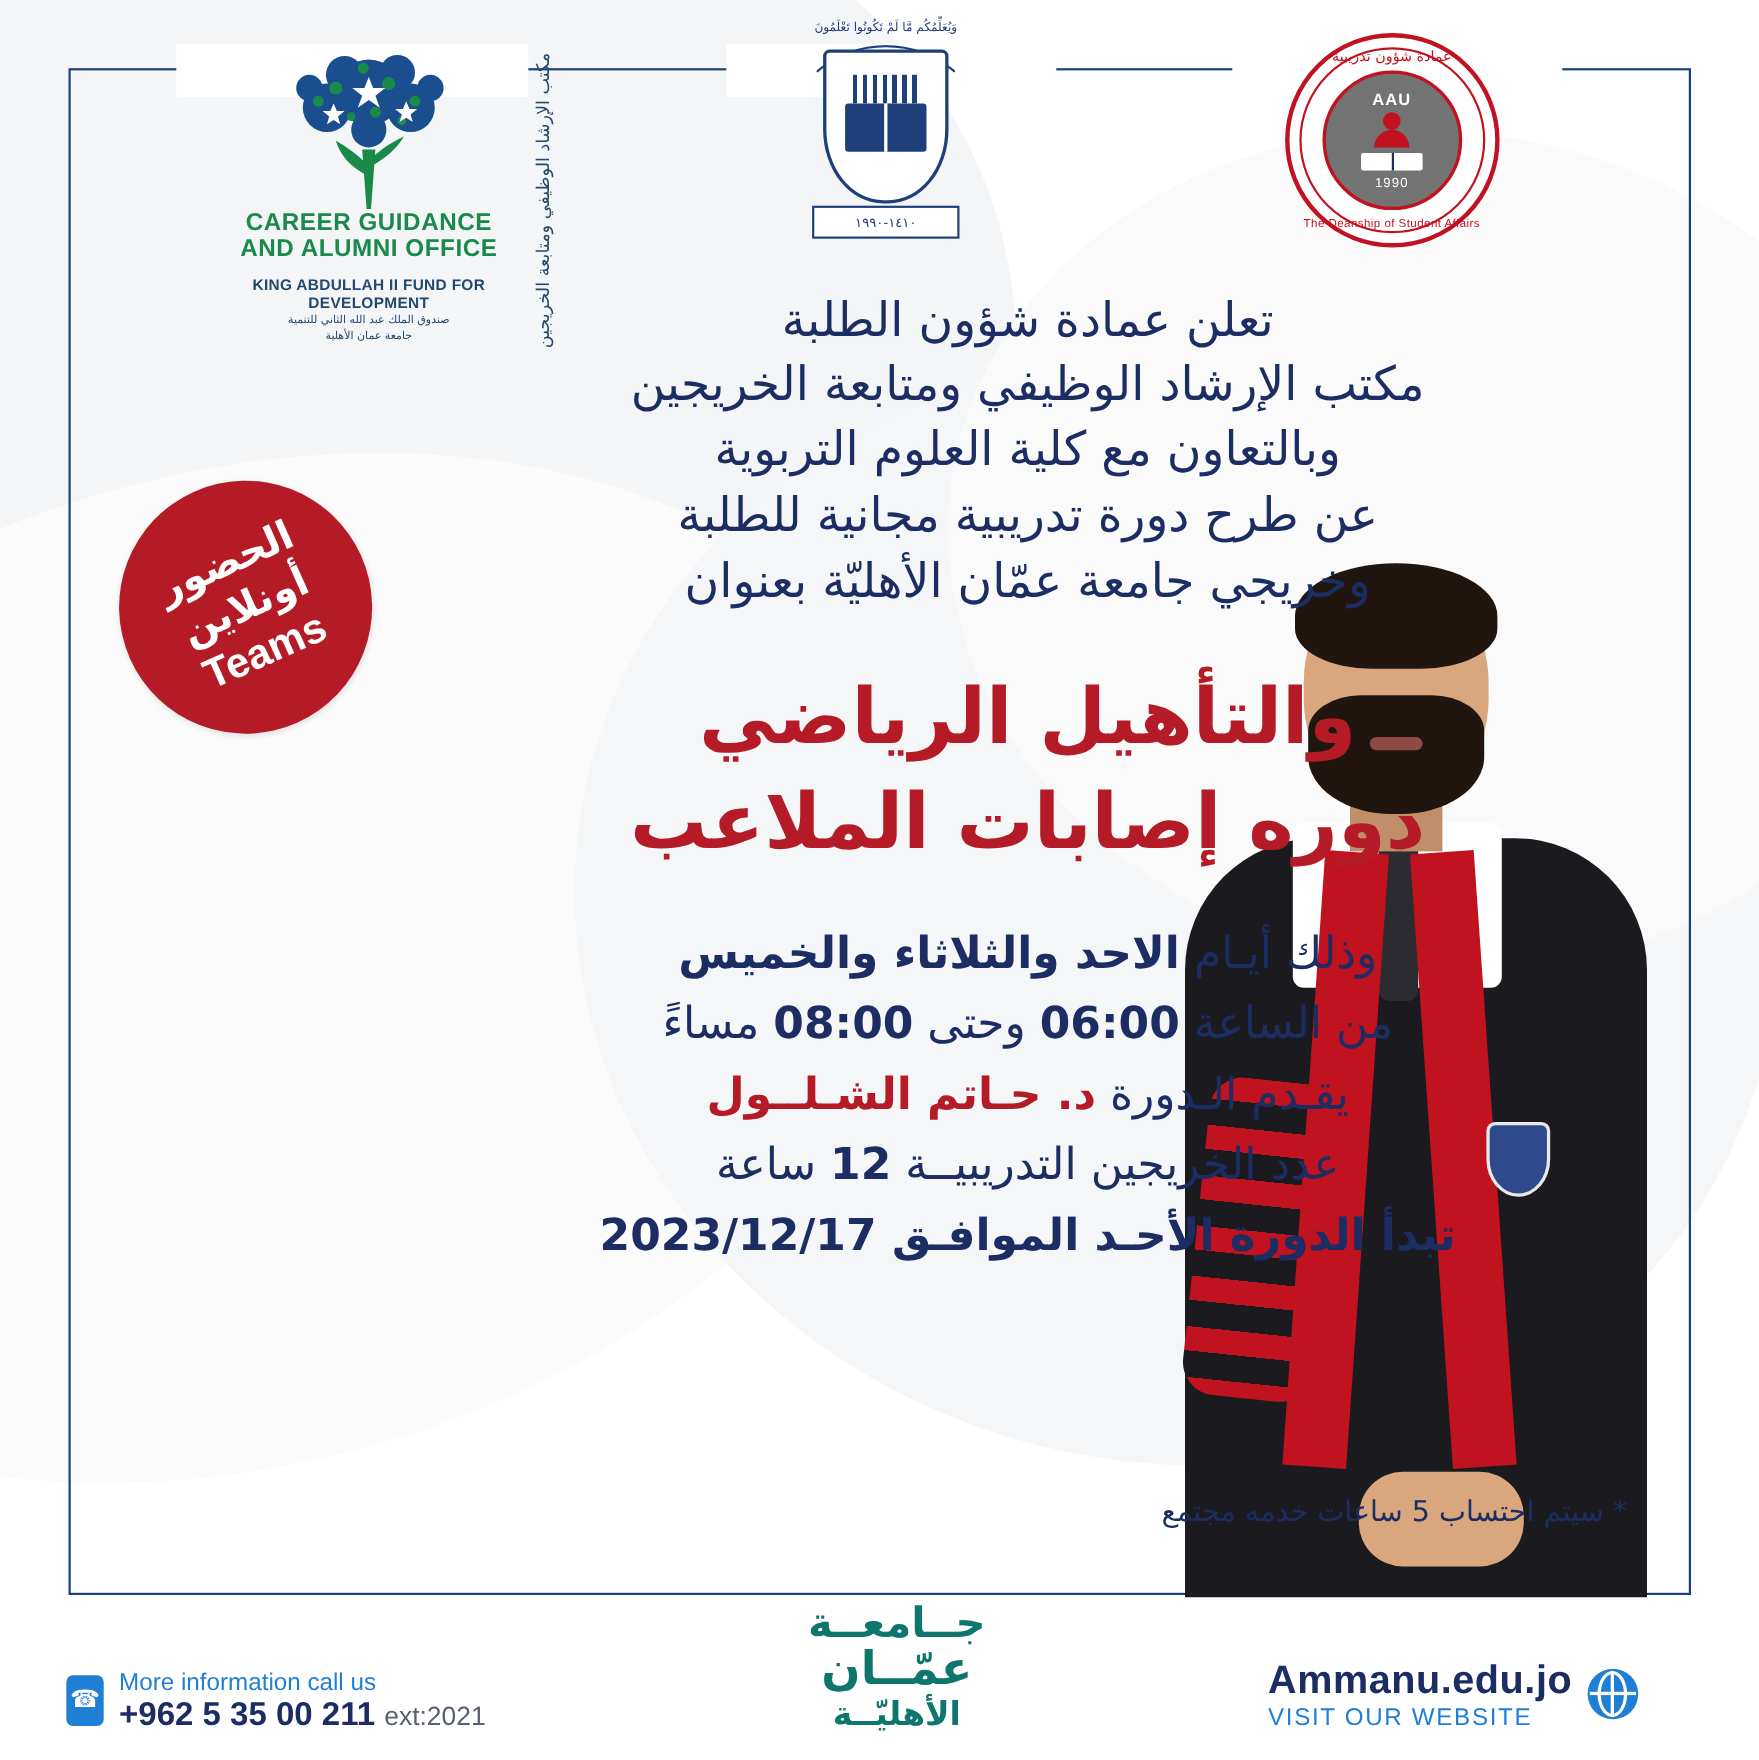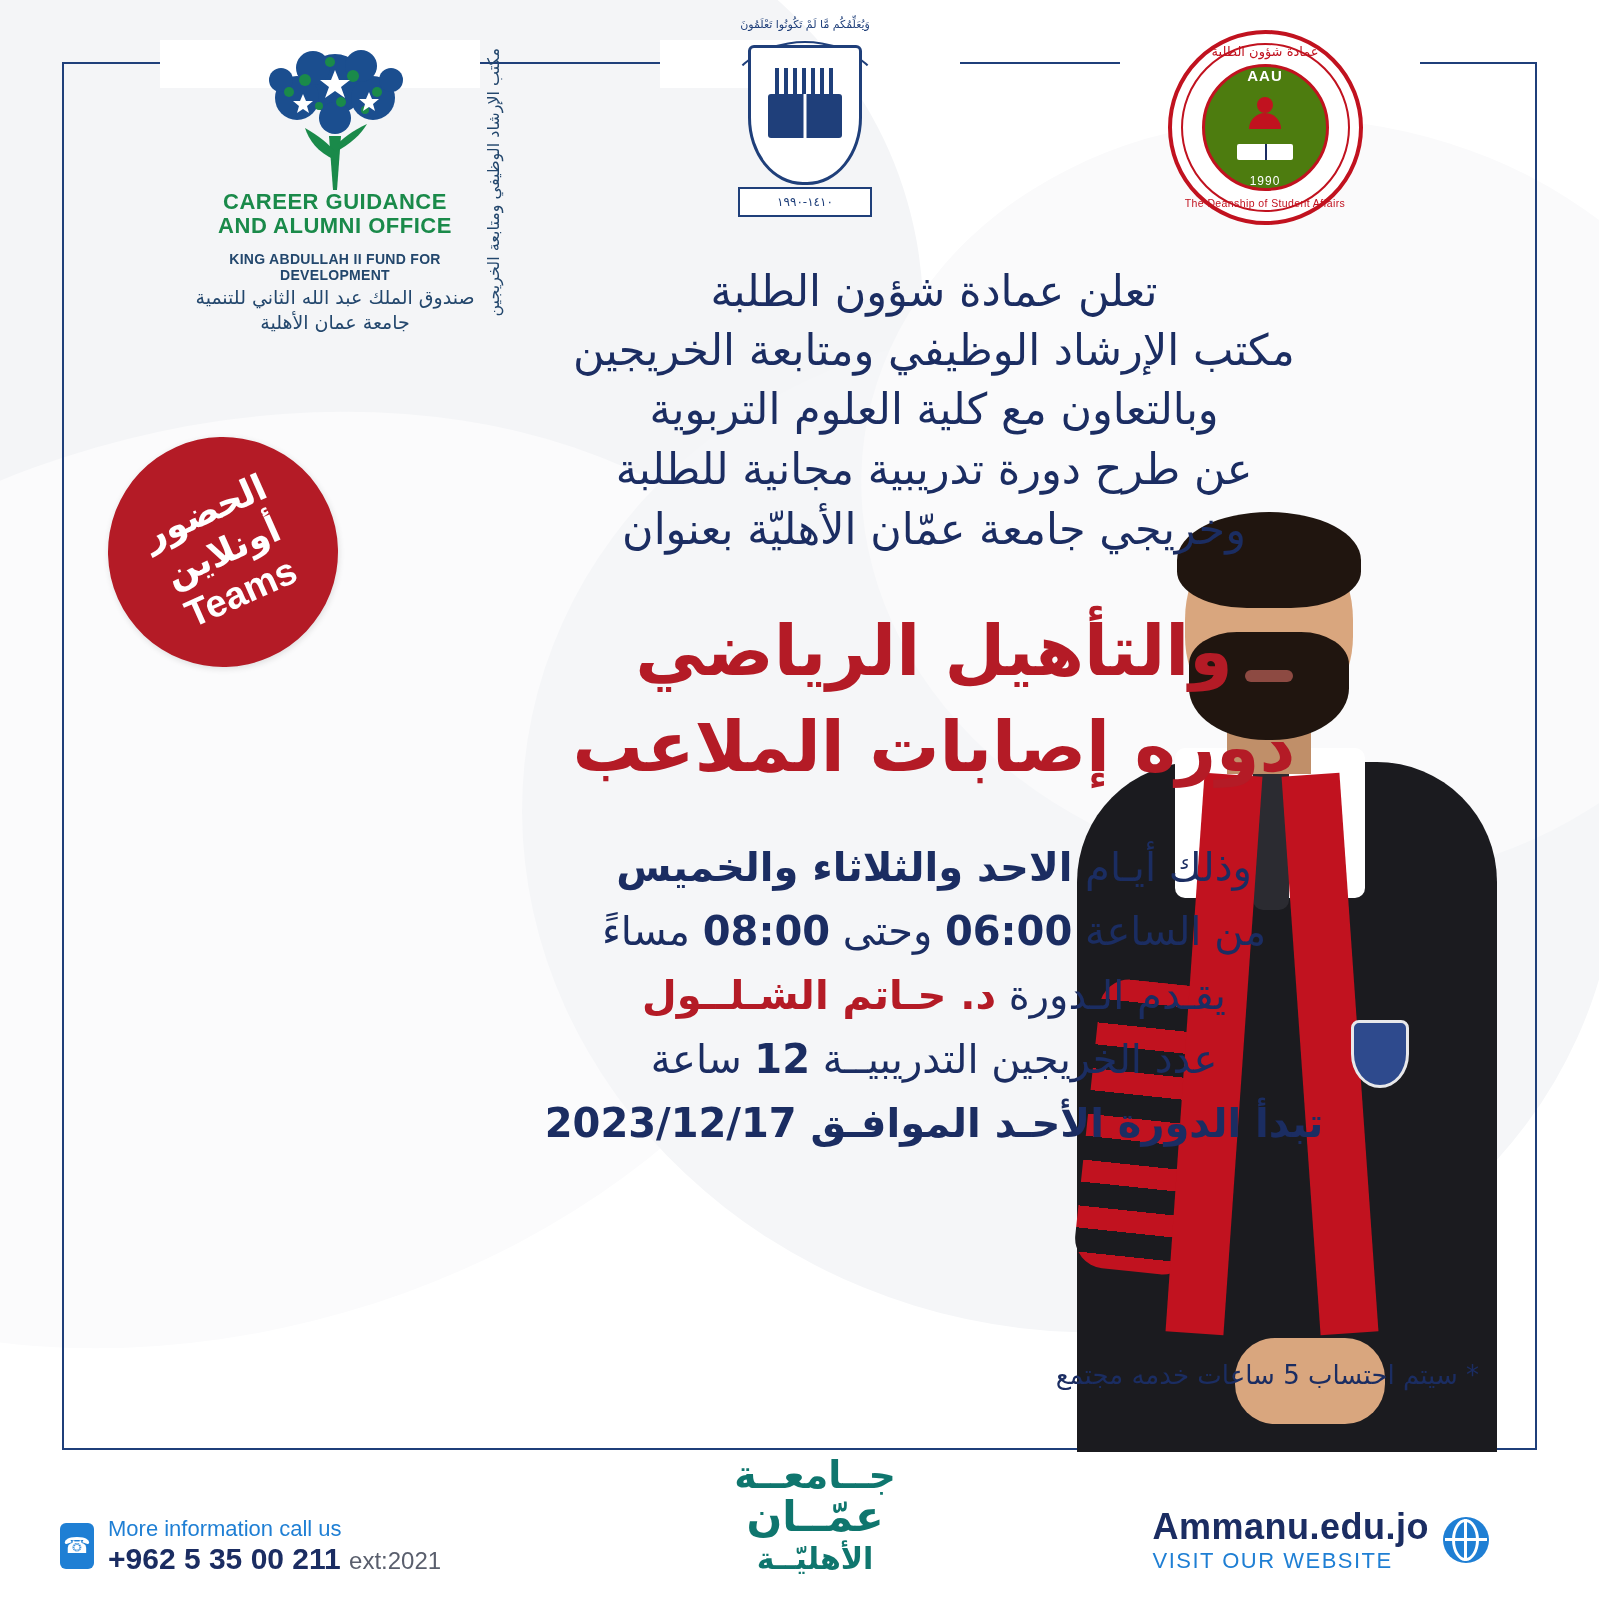--- a/index.html
+++ b/index.html
@@ -50,21 +50,21 @@
   .logo-career { left: 175px; top: 40px; width: 320px; }
   .tree-wrap { position: relative; height: 150px; }
   .cg-title {
     color: #1a8a4a; font-weight: bold; font-size: 22px; letter-spacing: .5px;
     line-height: 24px; font-family: "Liberation Sans", sans-serif; direction: ltr;
   }
   .cg-sub {
     color: #23476d; font-size: 14px; font-weight: bold; margin-top: 13px;
     font-family: "Liberation Sans", sans-serif; direction: ltr; letter-spacing: .3px;
   }
-  .cg-ar { color: #23476d; font-size: 19px; margin-top: 3px; }
+  .cg-ar { color: #23476d; font-size: 10px; margin-top: 3px; }
   .cg-side {
     position: absolute; right: -8px; top: 8px;
     writing-mode: vertical-rl; transform: rotate(180deg);
     color: #23476d; font-size: 16px; white-space: nowrap;
   }
 
   
   .logo-uni { left: 640px; top: 18px; width: 330px; }
   .crest {
     width: 150px; height: 185px; margin: 14px auto 0;
@@ -107,22 +107,22 @@
   .seal {
     width: 195px; height: 195px; margin: 0 auto; border-radius: 50%;
     border: 4px solid #c1121f; position: relative; background: #ffffff;
   }
   .seal:before {
     content: ""; position: absolute; inset: 9px; border-radius: 50%;
     border: 2px solid #c1121f;
   }
   .seal-inner {
     position: absolute; inset: 30px; border-radius: 50%;
-    background: #4d7c0f; border: 3px solid #c1121f;
-    display: flex; flex-direction: column; align-items: center; justify-content: space-between;
+    background: #737373; border: 3px solid #c1121f;
+    display: flex; flex-direction: column; align-items: center; justify-content: center;
     color: #ffffff;
   }
   .seal-aau { font-size: 15px; font-weight: bold; letter-spacing: 1px; font-family: "Liberation Sans", sans-serif; }
   .seal-fig { width: 34px; height: 34px; margin: 3px 0; position: relative; }
   .seal-fig:before {
     content:""; position:absolute; left: 9px; top: 0; width: 16px; height: 16px;
     border-radius: 50%; background: #c1121f;
   }
   .seal-fig:after {
     content:""; position:absolute; left: 1px; top: 16px; width: 32px; height: 16px;
@@ -359,21 +359,21 @@
       <div class="crest-shield">
         <div class="crest-rays"></div>
         <div class="crest-book"></div>
       </div>
       <div class="crest-ribbon">١٤١٠-١٩٩٠</div>
     </div>
   </div>
 
   <div class="logo logo-deanship">
     <div class="seal">
-      <div class="seal-top-ar">عمادة شؤون الطلبة</div>
+      <div class="seal-top-ar">عمادة شؤون تدريبية</div>
       <div class="seal-bottom-en">The Deanship of Student Affairs</div>
       <div class="seal-inner">
         <div class="seal-aau">AAU</div>
         <div class="seal-fig"></div>
         <div class="seal-book"></div>
         <div class="seal-year">1990</div>
       </div>
     </div>
   </div>
 

